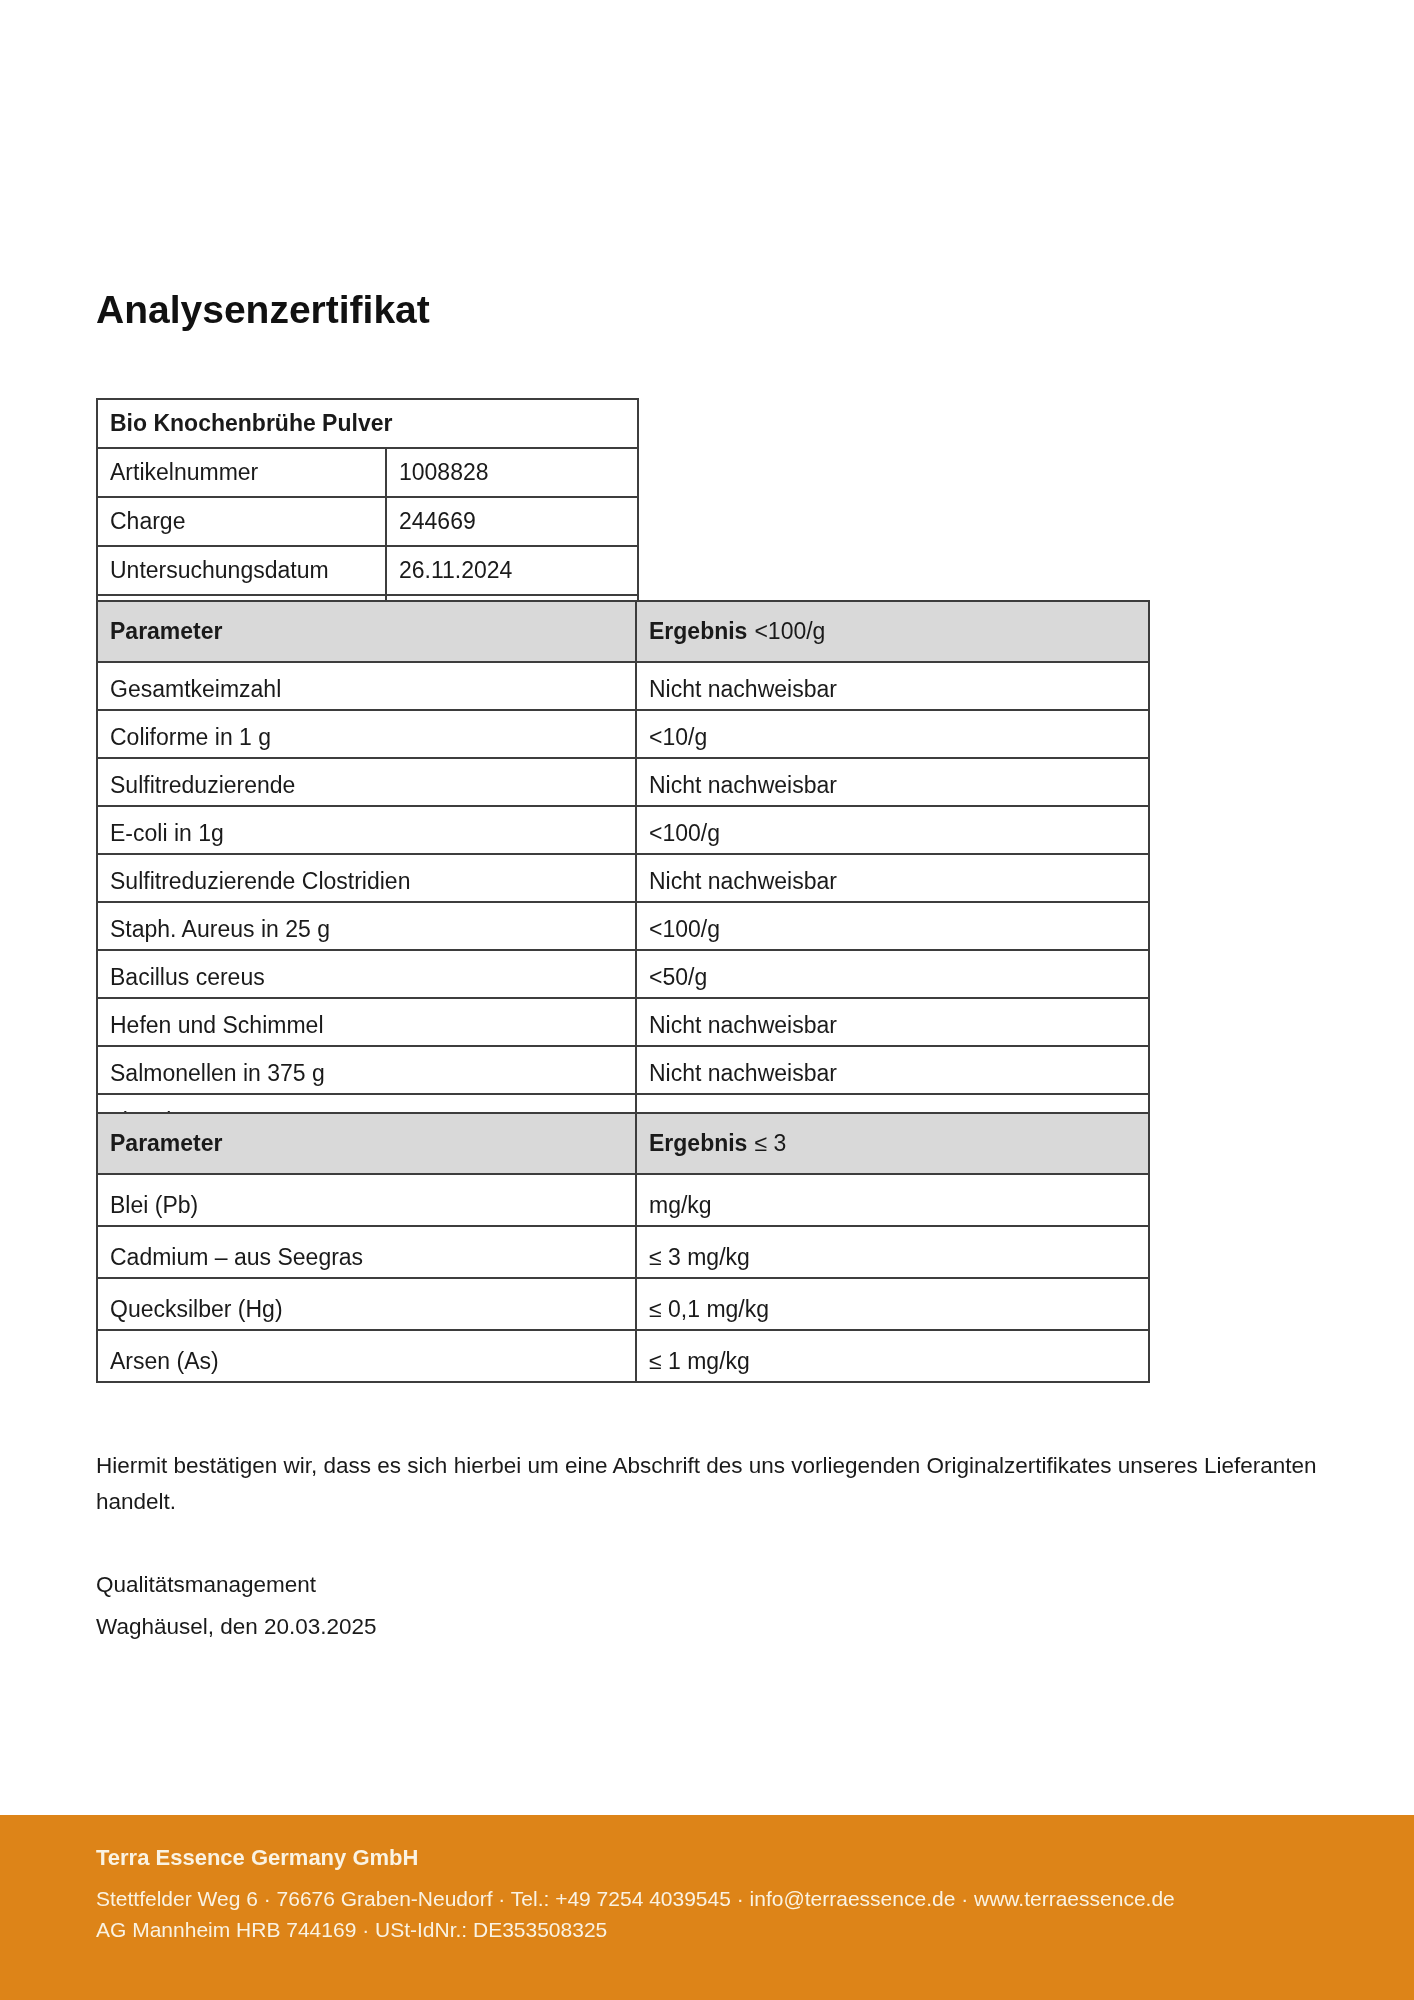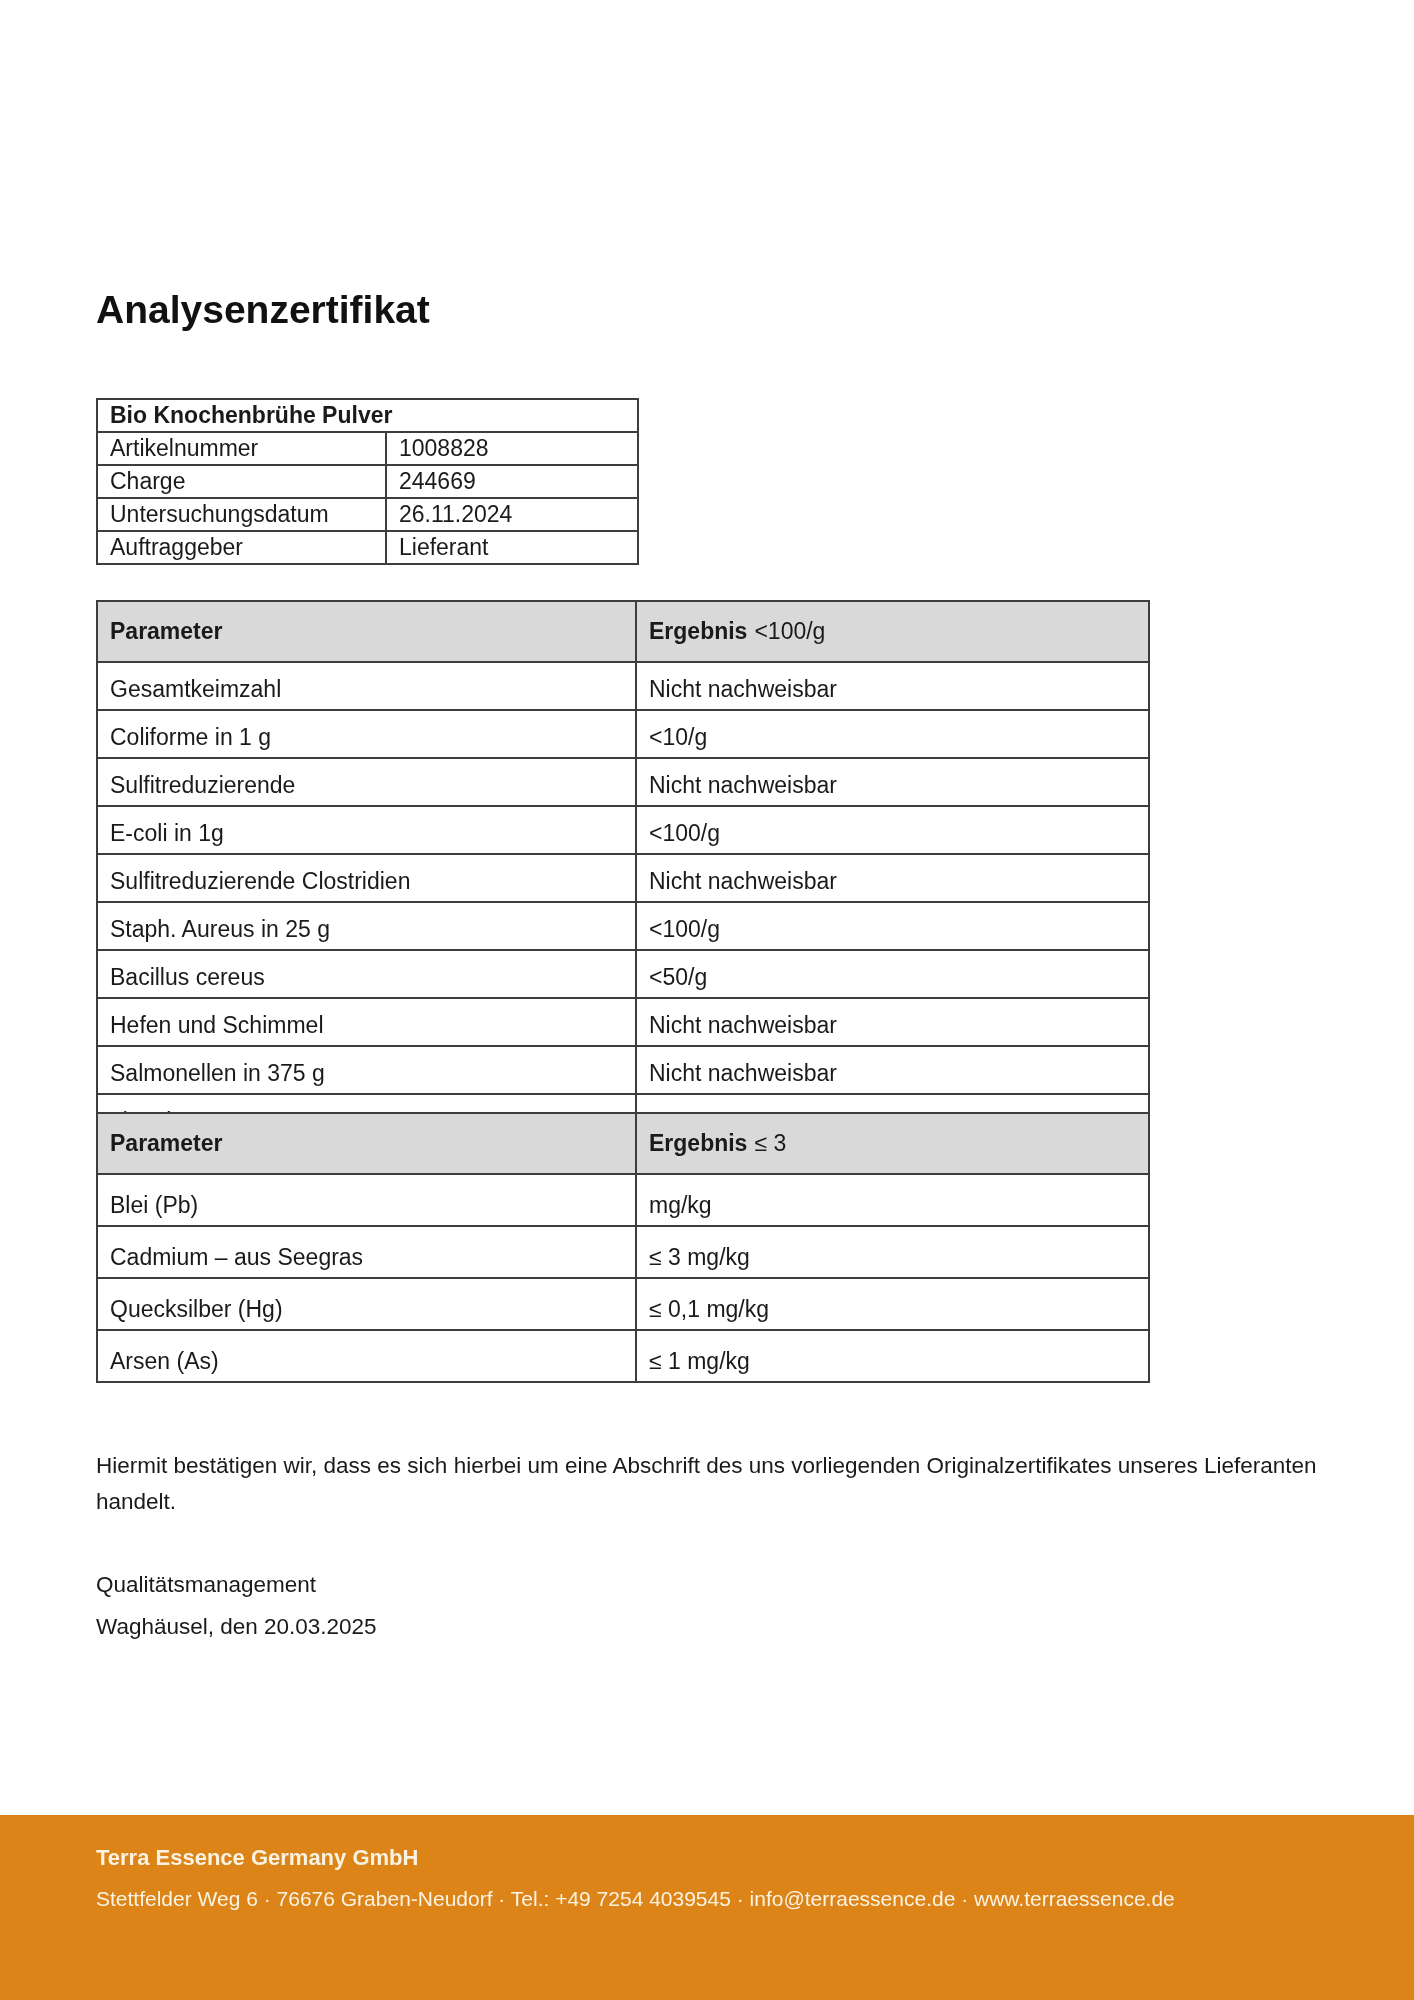--- a/index.html
+++ b/index.html
@@ -39,21 +39,21 @@
     top: 288px;
     font-size: 39px;
     font-weight: bold;
     color: #111111;
   }
   
   table { border-collapse: collapse; table-layout: fixed; }
   td, th { border: 2px solid #3d3d3d; overflow: hidden; white-space: nowrap; }
   
   .info-table { position: absolute; left: 96px; top: 398px; width: 541px; }
-  .info-table td { height: 33px; font-size: 23px; padding: 0 12px; vertical-align: middle; }
+  .info-table td { height: 49px; font-size: 23px; padding: 0 12px; vertical-align: middle; }
   .info-table .product-cell { font-weight: bold; }
   
   .result-table { position: absolute; left: 96px; width: 1052px; }
   .micro-table { top: 600px; }
   .metal-table { top: 1112px; }
   .result-table th {
     height: 61px;
     background: var(--header-gray, #d9d9d9);
     font-size: 23px;
     text-align: left;
@@ -215,15 +215,16 @@
     </table>
 
   <p class="confirmation">Hiermit bestätigen wir, dass es sich hierbei um eine Abschrift des uns vorliegenden Originalzertifikates unseres Lieferanten handelt.</p>
 
   <div class="sig-line1">Qualitätsmanagement</div>
   <div class="sig-line2">Waghäusel, den 20.03.2025</div>
 
   <div class="footer">
     <div class="footer-company">Terra Essence Germany GmbH</div>
     <div class="footer-address">Stettfelder Weg 6 · 76676 Graben-Neudorf · Tel.: +49 7254 4039545 · info@terraessence.de · www.terraessence.de</div>
+    <div class="footer-registry">AG Mannheim HRB 744169 · USt-IdNr.: DE353508325</div>
   </div>
 
 </div>
 
 </body></html>

